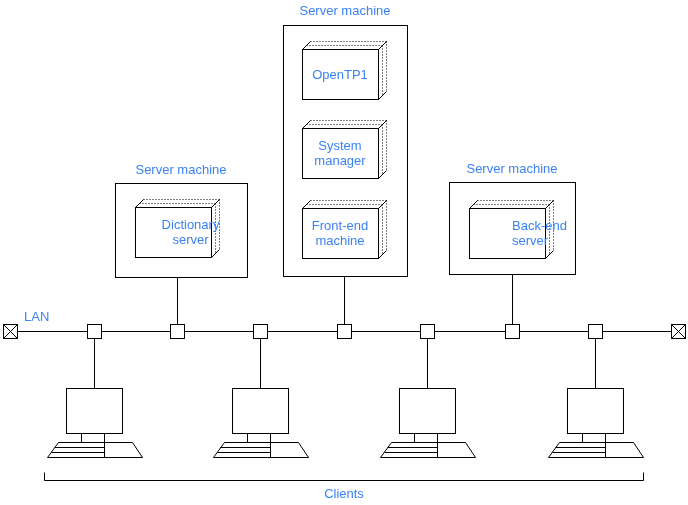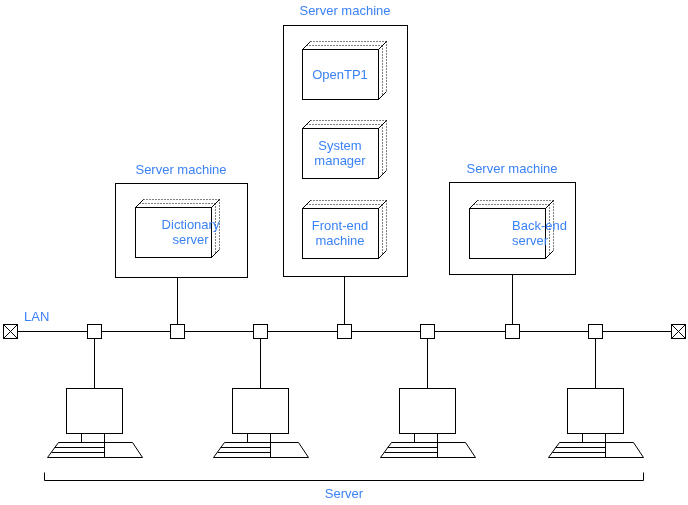--- a/index.html
+++ b/index.html
@@ -116,14 +116,14 @@
   <div class="label comp-label" style="left:302px; top:128px; width:76px; height:50px;">System manager</div>
 
   <div class="label comp-label" style="left:302px; top:208px; width:76px; height:50px;">Front-end machine</div>
 
   <div class="label comp-label" style="left:135px; top:207px; width:75px; height:50px;padding-left:36px;">Dictionary server</div>
 
   <div class="label comp-label align-left" style="left:469px; top:208px; width:76px; height:50px;margin-left:35px;">Back-end server</div>
 
   <div class="label lan-label" style="left:24px; top:309px; width:48px;">LAN</div>
 
-  <div class="label clients-label" style="left:284px; top:486px; width:120px;">Server</div>
+  <div class="label clients-label" style="left:284px; top:486px; width:120px;">Clients</div>
 </div>
 
 </body></html>

